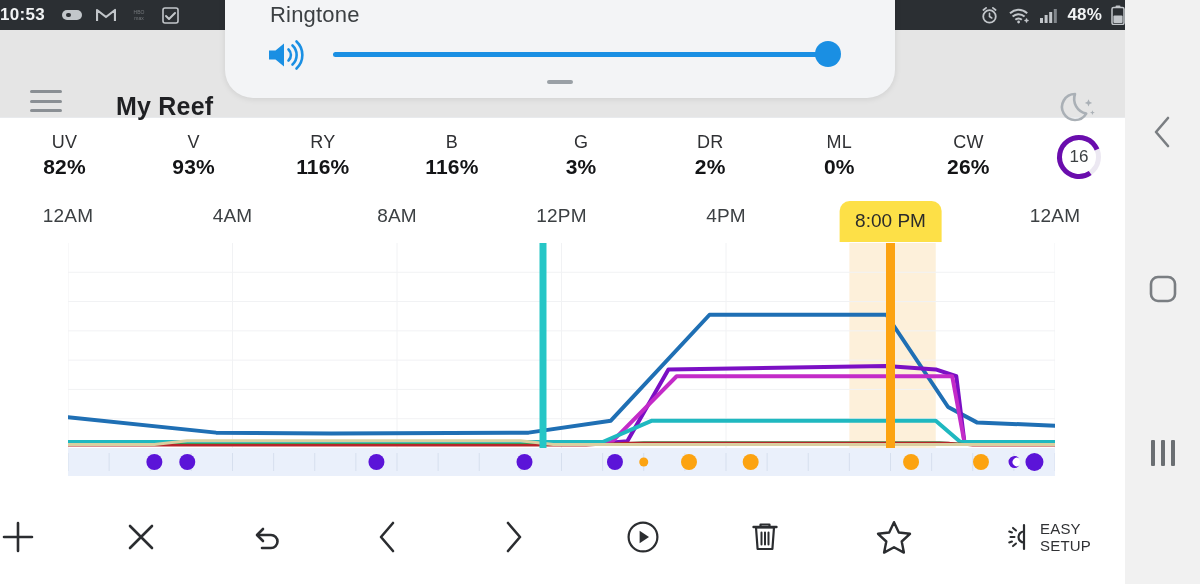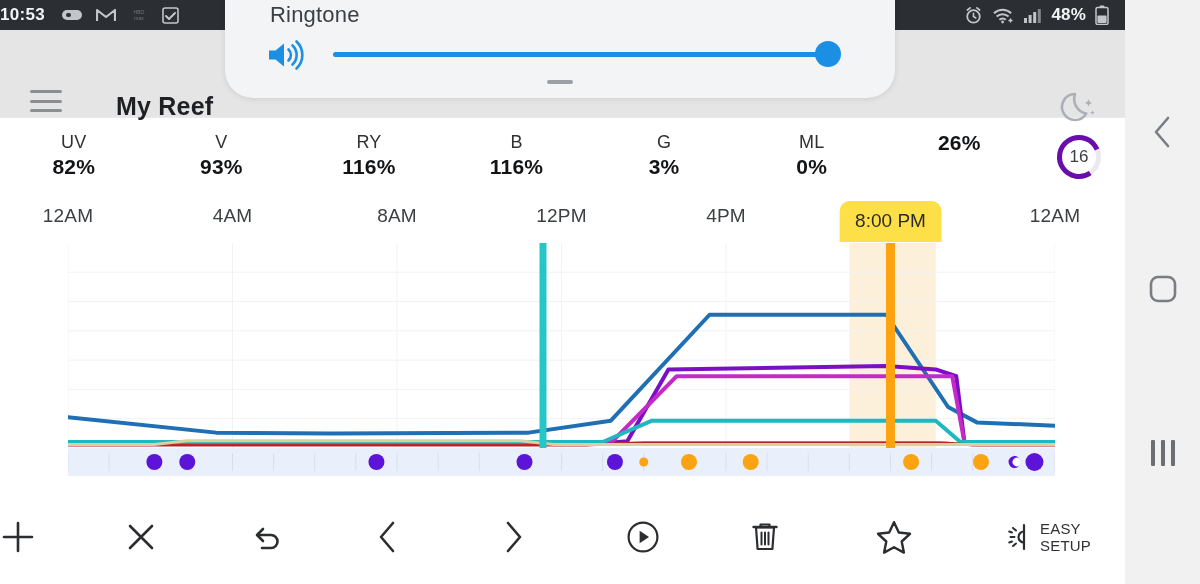--- a/index.html
+++ b/index.html
@@ -13,21 +13,21 @@
 
   
   .statusbar {
     position: absolute; left: 0; top: 0; width: 1125px; height: 30px;
     background: #2b2f33; color: #e8eaed;
     display: flex; align-items: center;
     z-index: 5;
   }
   .sb-clock { font-size: 17px; font-weight: 700; letter-spacing: .3px; color:#f1f3f4; }
   .sb-left-icons { display: flex; align-items: center; gap: 13px; margin-left: 16px; }
-  .sb-right { margin-left: auto; display: flex; align-items: center; gap: 9px; margin-right: 16px; }
+  .sb-right { margin-left: auto; display: flex; align-items: center; gap: 9px; margin-right: 0; }
   .sb-batt-text { font-size: 17px; font-weight: 700; color: #f1f3f4; letter-spacing:.2px; }
   .sb-icon { display: block; opacity: .92; }
   .sb-icon-dim { opacity: .42; }
 
   
   .volume-panel {
     position: absolute; left: 225px; top: -38px; width: 670px; height: 136px;
     background: #f3f4f6; border-radius: 28px;
     z-index: 10;
     box-shadow: 0 1px 6px rgba(0,0,0,.10);
@@ -242,24 +242,29 @@
     </div>
     <div class="chan">
       <div class="chan-name">B</div>
       <div class="chan-val">116%</div>
     </div>
     <div class="chan">
       <div class="chan-name">G</div>
       <div class="chan-val">3%</div>
     </div>
     <div class="chan">
+      <div class="chan-name">DR</div>
+      <div class="chan-val">2%</div>
+    </div>
+    <div class="chan">
       <div class="chan-name">ML</div>
       <div class="chan-val">0%</div>
     </div>
     <div class="chan">
+      <div class="chan-name">CW</div>
       <div class="chan-val">26%</div>
     </div>
     <div class="chan-ring">
       <div class="ring-wrap">
         <svg id="ringsvg" width="50" height="50" viewBox="0 0 50 50">
             <circle cx="25" cy="25" r="19.5" fill="none" stroke="#ece8f2" stroke-width="5"></circle>
             <circle cx="25" cy="25" r="19.5" fill="none" stroke="#6A0DAD" stroke-width="5" stroke-linecap="butt" stroke-dasharray="95.56724852220151 26.954864967800418" transform="rotate(55 25 25)"></circle>
           </svg>
         <div class="ring-text">16</div>
       </div>

